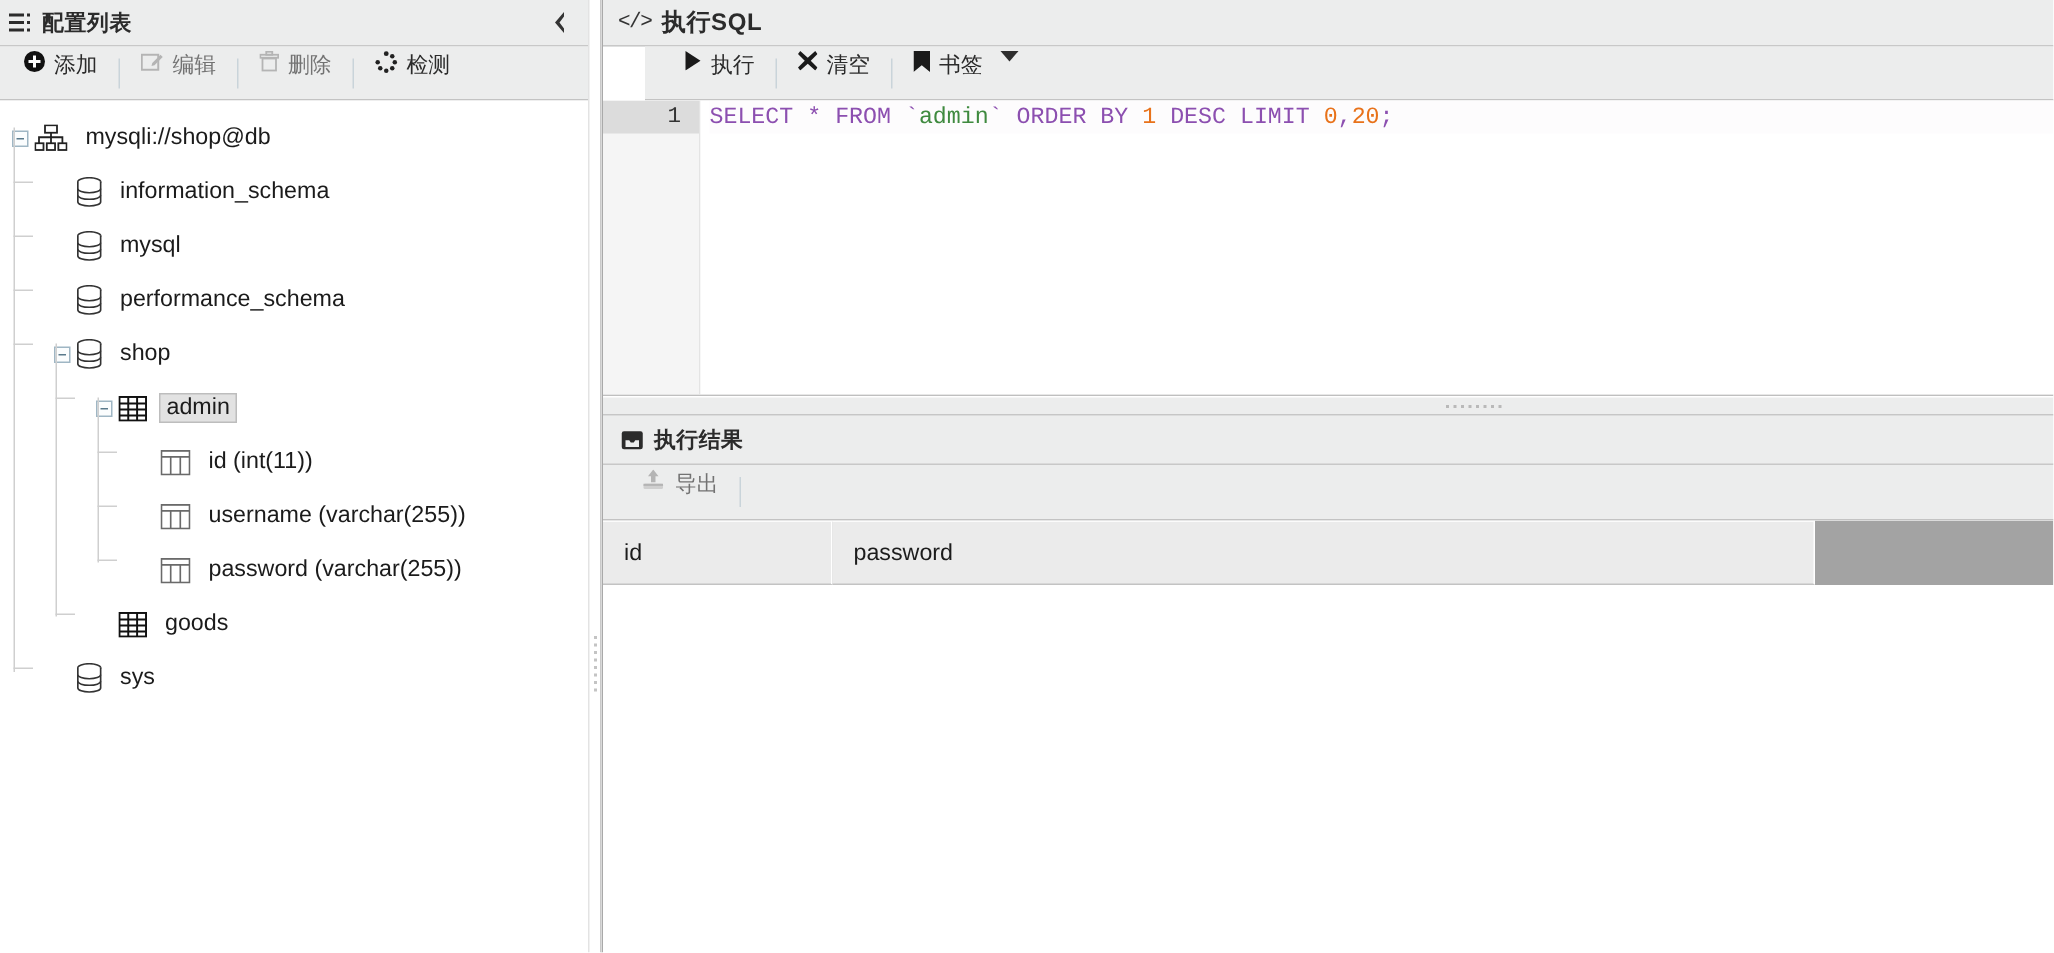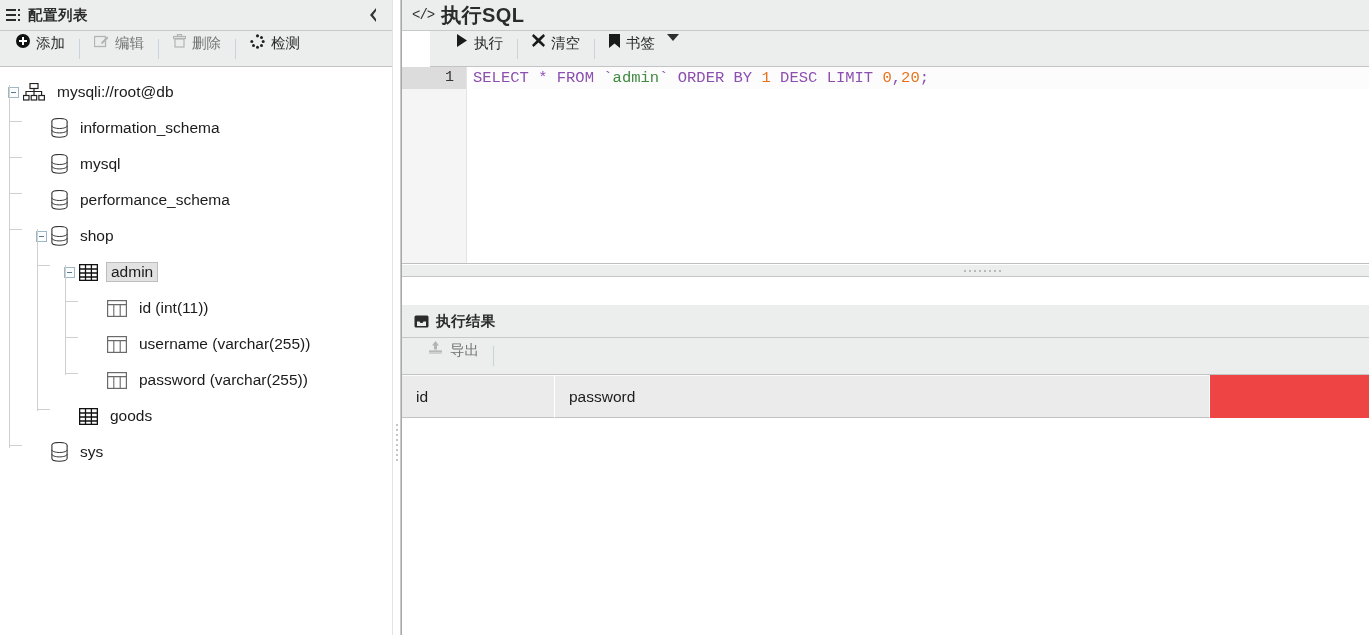--- a/index.html
+++ b/index.html
@@ -115,21 +115,21 @@
   .sql-header {
     height: 31px; background: #eceded;
     border-bottom: 1px solid #c8c8c8;
     display: flex; align-items: center; padding-left: 10px;
     flex: 0 0 auto;
   }
   .sql-header .sh-icon {
     font-family: "Liberation Mono", "DejaVu Sans Mono", monospace;
     font-size: 14px; color: #333; margin-right: 7px; letter-spacing: -1px;
   }
-  .sql-header .sh-title { font-size: 20px; font-weight: bold; color: #2b2b2b; letter-spacing:.4px; }
+  .sql-header .sh-title { font-size: 16px; font-weight: bold; color: #2b2b2b; letter-spacing:.4px; }
 
   .sql-toolbar {
     height: 36px; background: #eceded;
     border-bottom: 1px solid #c3c3c3;
     display: flex; align-items: center; padding-left: 14px;
     flex: 0 0 auto;
     margin-left: 28px;
   }
   .caret-down {
     width: 0; height: 0; margin-left: 12px;
@@ -181,34 +181,33 @@
     position: absolute; left: 562px; top: 5px;
     display: flex; gap: 3px;
   }
   .hsplitter .hdots i { width: 2px; height: 2px; background: #b9b9b9; display:block; }
 
   .result-header {
     height: 33px; background: #eceded;
     border-bottom: 1px solid #c8c8c8;
     display: flex; align-items: center; padding-left: 12px;
     flex: 0 0 auto;
-    margin-top: 28px;
   }
   .result-header .rh-icon { margin-right: 7px; display:flex; align-items:center; }
   .result-header .rh-title { font-size: 14.5px; font-weight: bold; color: #2b2b2b; letter-spacing:.4px; }
 
   .result-toolbar {
     height: 37px; background: #eceded;
     border-bottom: 1px solid #c3c3c3;
     display: flex; align-items: center; padding-left: 14px;
     flex: 0 0 auto;
   }
 
   .result-table { flex: 1 1 auto; background: #ffffff; overflow: hidden; }
-  .rt-head { display: flex; height: 43px; background: #ef4444; }
+  .rt-head { display: flex; height: 43px; background: #a3a3a3; }
   .rt-th {
     background: #ebebeb;
     border-right: 1px solid #ffffff;
     border-bottom: 1px solid #c3c3c3;
     border-top: 1px solid #fbfbfb;
     display: flex; align-items: center;
     padding-left: 14px;
     font-size: 15.5px; color: #1c1c1c;
     cursor: pointer;
   }
@@ -298,21 +297,21 @@
           <span class="expander"></span>
           <span class="nicon">
             <svg width="22" height="18" viewBox="0 0 22 18">
               <rect x="7" y="0.5" width="8" height="5" fill="#fff" stroke="#222" stroke-width="1.2"></rect>
               <rect x="0.5" y="12.5" width="5.5" height="4.5" fill="#fff" stroke="#222" stroke-width="1.2"></rect>
               <rect x="8.2" y="12.5" width="5.5" height="4.5" fill="#fff" stroke="#222" stroke-width="1.2"></rect>
               <rect x="15.9" y="12.5" width="5.5" height="4.5" fill="#fff" stroke="#222" stroke-width="1.2"></rect>
               <path d="M11 5.5 V8.5 M3 12.5 V8.5 H18.6 V12.5 M11 8.5 V12.5" stroke="#222" stroke-width="1.2" fill="none"></path>
             </svg>
           </span>
-          <span class="nlabel">mysqli://root@db</span>
+          <span class="nlabel">mysqli://shop@db</span>
         </div>
         <div class="tnode" style="padding-left: 32px;">
           <span class="expander hidden"></span>
           <span class="nicon">
             <svg width="17" height="20" viewBox="0 0 17 20">
               <ellipse cx="8.5" cy="3.2" rx="7.6" ry="2.7" fill="#fff" stroke="#333" stroke-width="1.1"></ellipse>
               <path d="M0.9 3.2 V16.6 C0.9 18.1 4.3 19.3 8.5 19.3 C12.7 19.3 16.1 18.1 16.1 16.6 V3.2" fill="#fff" stroke="#333" stroke-width="1.1"></path>
               <path d="M0.9 7.8 C0.9 9.3 4.3 10.5 8.5 10.5 C12.7 10.5 16.1 9.3 16.1 7.8" fill="none" stroke="#333" stroke-width="1"></path>
               <path d="M0.9 12.2 C0.9 13.7 4.3 14.9 8.5 14.9 C12.7 14.9 16.1 13.7 16.1 12.2" fill="none" stroke="#333" stroke-width="1"></path>
             </svg>

